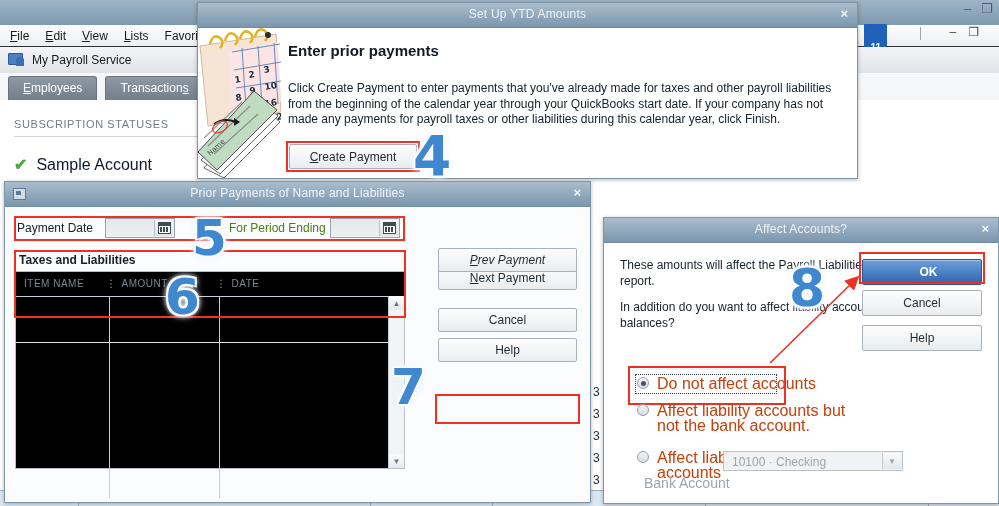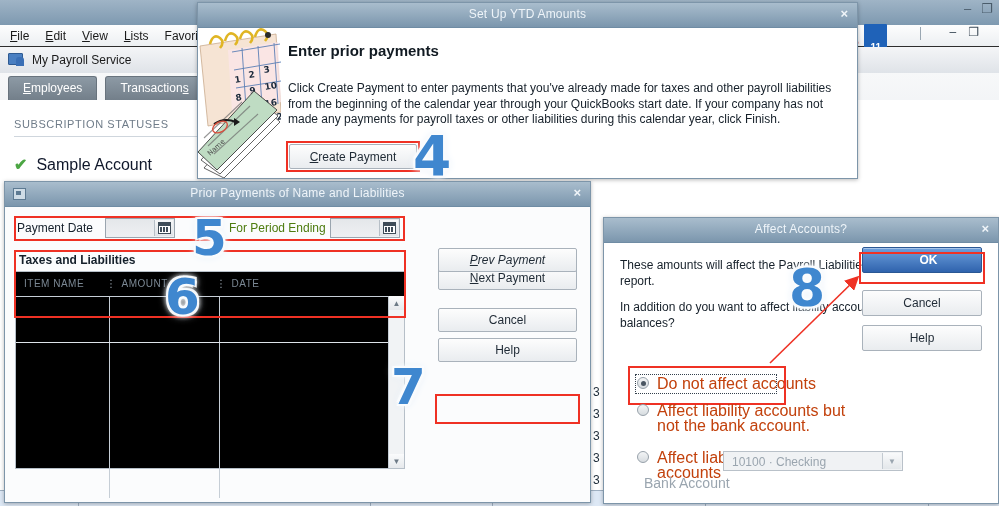--- a/index.html
+++ b/index.html
@@ -503,21 +503,21 @@
       <span class="radio"></span>
       <span class="radio-label">Affect liability and bank accounts</span>
     </div>
 
     <div id="bank-acct-label">Bank Account</div>
     <div id="bank-acct-select">
       <div id="bank-acct-value">10100 · Checking</div>
       <div id="bank-acct-arrow">▼</div>
     </div>
 
-    <div class="affect-btn qb-btn qb-btn-primary" style="top:4px;padding-left:13px;">OK</div>
+    <div class="affect-btn qb-btn qb-btn-primary" style="top:16px;padding-left:13px;">OK</div>
     <div class="affect-btn qb-btn" style="top:47px;">Cancel</div>
     <div class="affect-btn qb-btn" style="top:82px;">Help</div>
     <div class="redbox" style="left:255px;top:9px;width:126px;height:32px;"></div>
   </div>
 </div>
 
 <svg id="arrow-overlay">
   <defs>
     <marker id="ah" markerWidth="9" markerHeight="9" refX="7" refY="4.5" orient="auto">
       <path d="M0,0 L9,4.5 L0,9 z" fill="#ef3124"></path>

